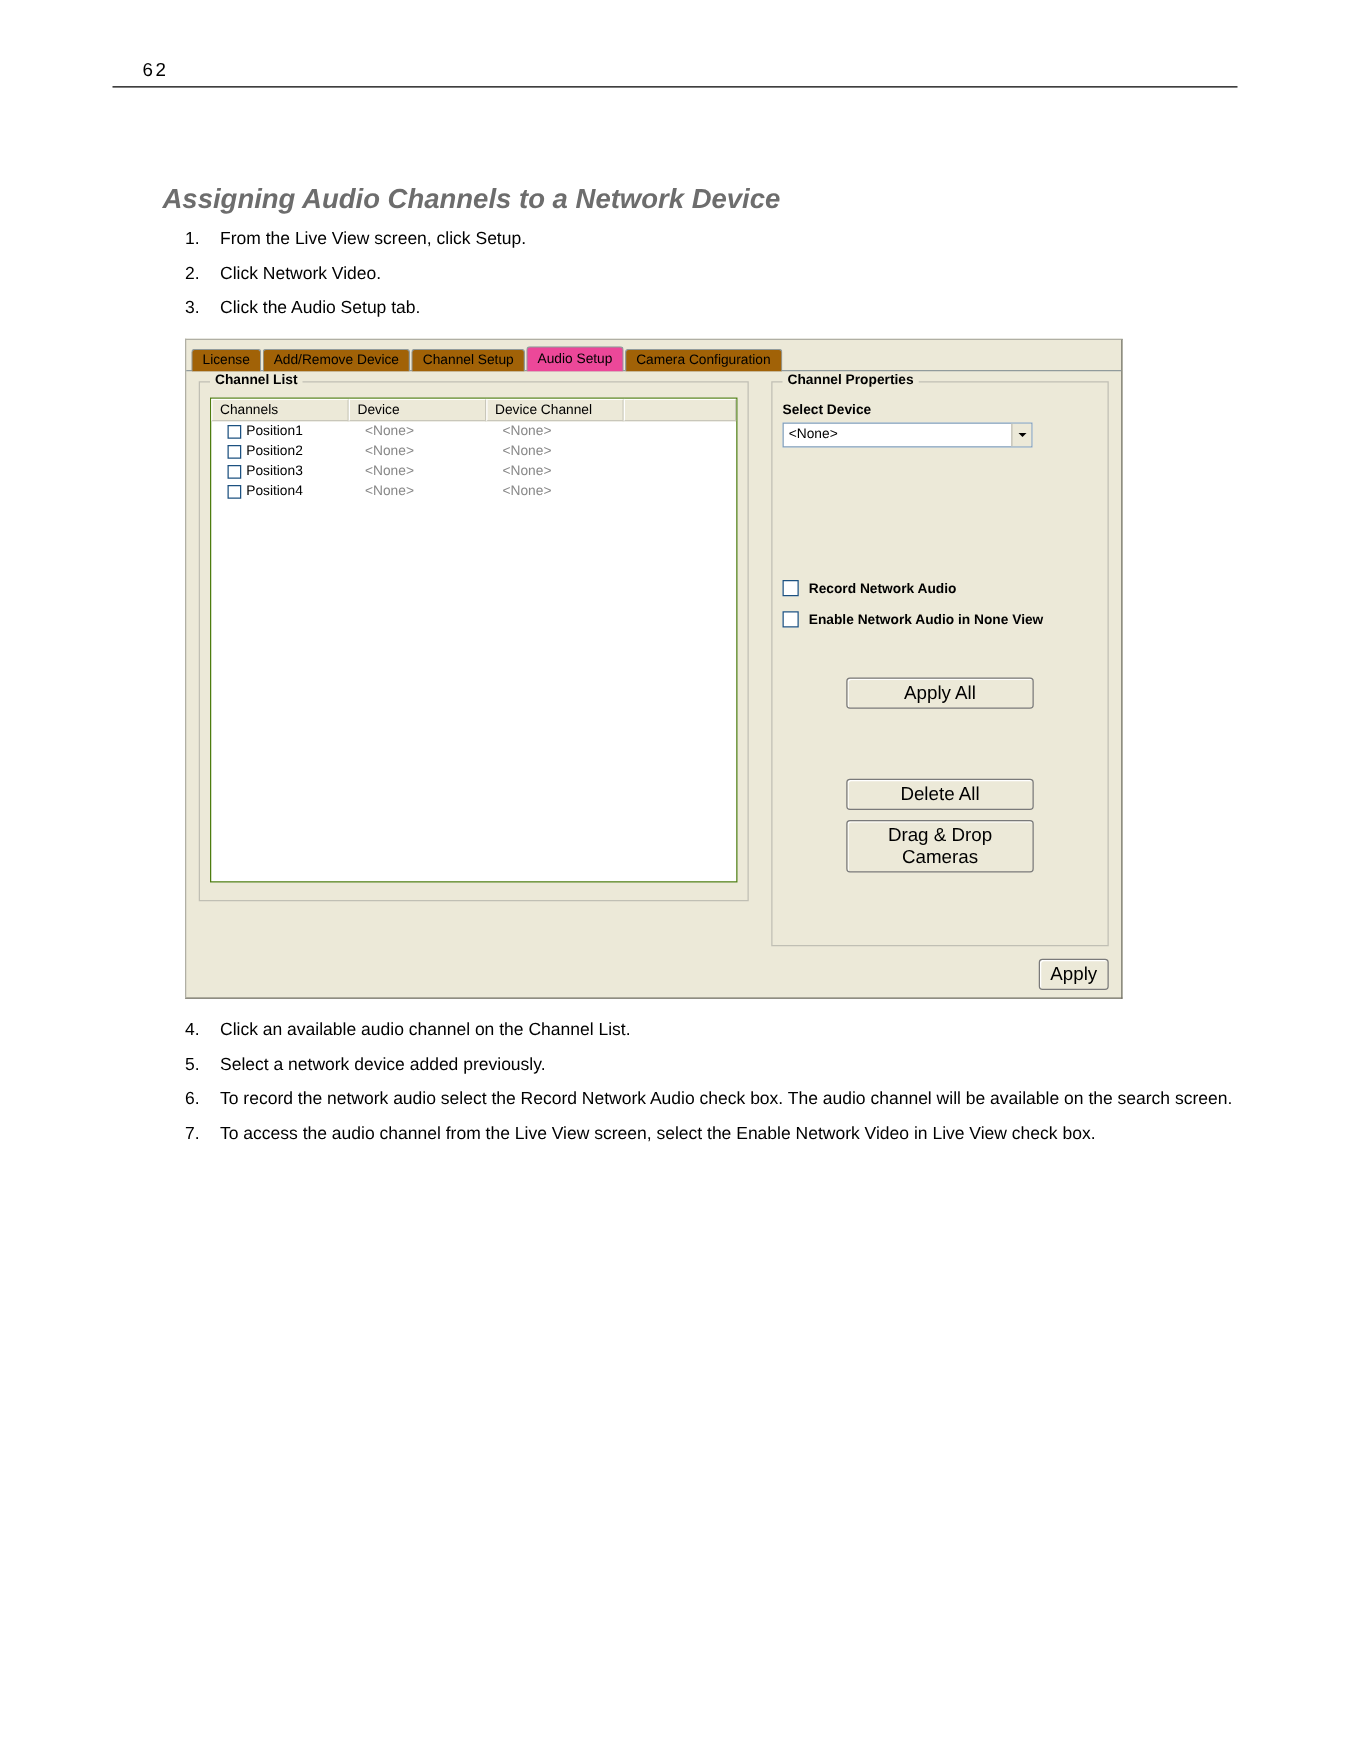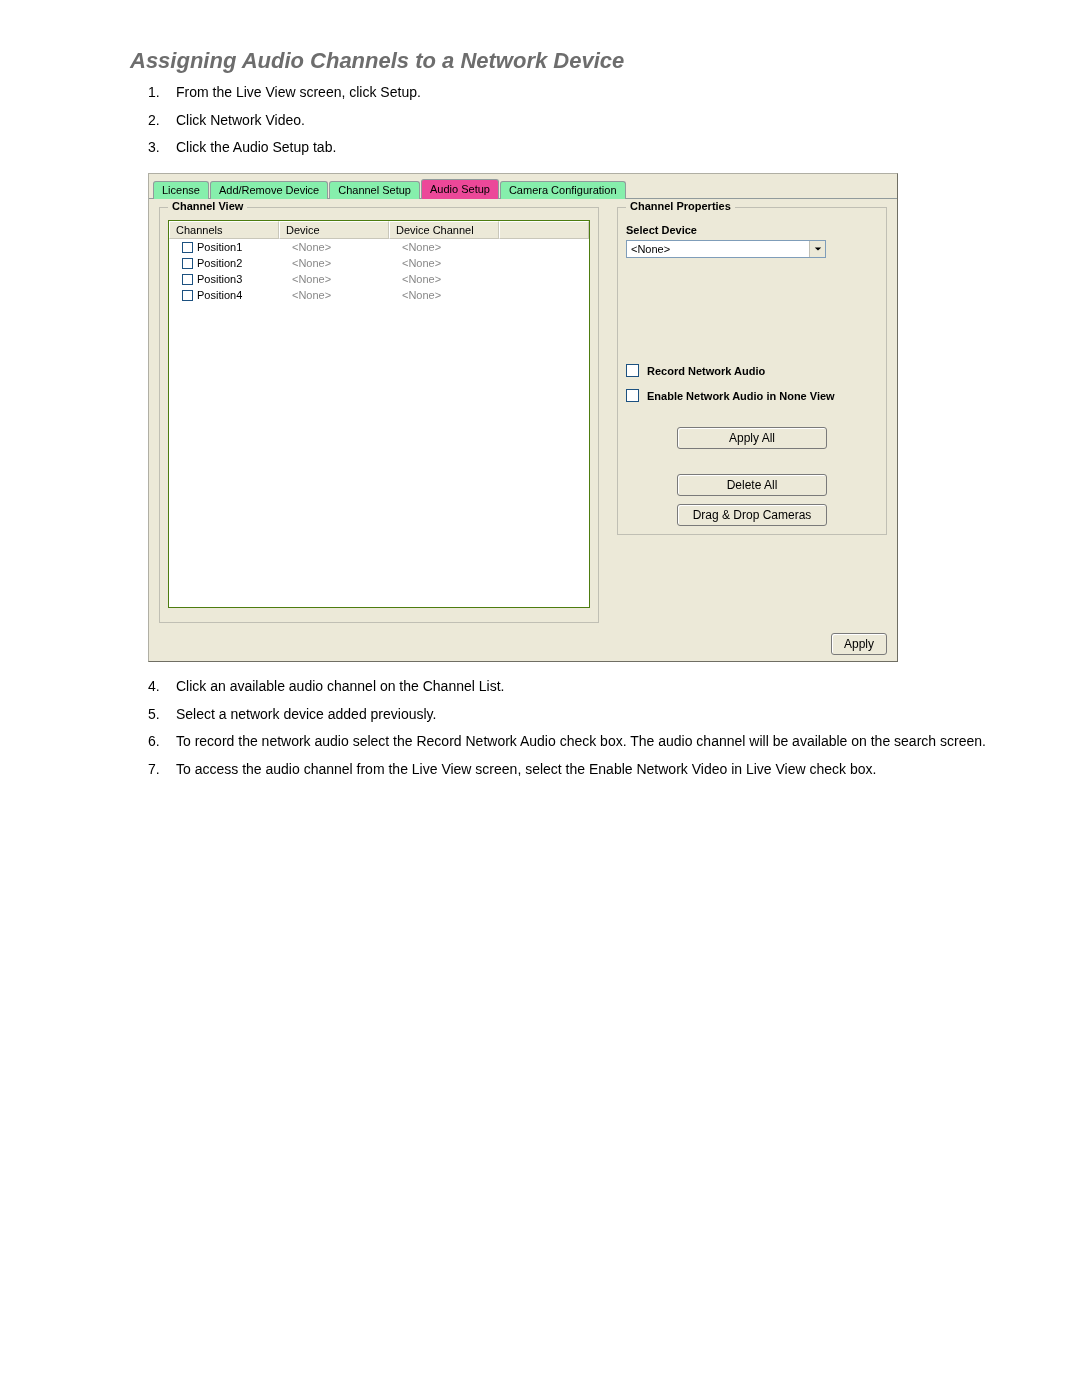--- a/index.html
+++ b/index.html
@@ -67,21 +67,21 @@
   }
   .tabs {
     display: flex;
     align-items: flex-end;
     padding: 4px 4px 0 4px;
     gap: 0;
   }
   .tab {
     border: 1px solid #919b9c;
     border-bottom: none;
-    background: #86efac;
+    background: #a16207;
     padding: 2px 8px 3px 8px;
     border-radius: 3px 3px 0 0;
     margin-right: 1px;
     position: relative;
     top: 1px;
     font-size: 11px;
     cursor: pointer;
   }
   .tab.active {
     background: #ec4899;
@@ -109,21 +109,21 @@
     padding: 0 4px;
     font-weight: bold;
     font-size: 11px;
   }
   .channel-list {
     width: 440px;
     height: 416px;
   }
   .channel-props {
     flex: 1;
-    height: 328px;
+    height: 452px;
     display: flex;
     flex-direction: column;
   }
 
   .list-sunken {
     border: 1px solid #4d7c0f;
     background: #ffffff;
     height: 388px;
     overflow: hidden;
   }
@@ -220,41 +220,44 @@
 
   .btn {
     display: block;
     background: #ece9d8;
     border: 1px solid #7a7a7a;
     border-radius: 3px;
     box-shadow: inset 1px 1px 0 #ffffff;
     text-align: center;
     padding: 3px 0;
     font-family: Tahoma, Arial, sans-serif;
-    font-size: 12px;
+    font-size: 15px;
     cursor: pointer;
     margin: 0 auto;
     width: 150px;
   }
   .btn-row { margin-top: 8px; }
 
   .footer-apply {
     display: flex;
     justify-content: flex-end;
     padding: 2px 10px 0 10px;
   }
   .footer-apply .btn { width: 56px; margin: 0; }
   .row-narrow .cell-dev,
   .row-narrow .cell-dc { color: #888888; }
 </style>
 </head>
 <body>
 
 <div class="page">
 
+  <div class="header-line">
+    <span class="page-num">62</span>
+  </div>
 
   <h2 class="section-title">Assigning Audio Channels to a Network Device</h2>
 
   <ol class="steps">
     <li>
         <span class="num">1.</span>
         <span>From the Live View screen, click Setup.</span>
       </li>
     <li>
         <span class="num">2.</span>
@@ -272,21 +275,21 @@
       <div class="tab">License</div>
       <div class="tab">Add/Remove Device</div>
       <div class="tab">Channel Setup</div>
       <div class="tab active">Audio Setup</div>
       <div class="tab">Camera Configuration</div>
     </div>
 
     <div class="panel-body">
 
       <div class="groupbox channel-list">
-        <div class="legend">Channel View</div>
+        <div class="legend">Channel List</div>
 
         <div class="list-sunken">
           <div class="list-header">
             <div class="col col-ch">Channels</div>
             <div class="col col-dev">Device</div>
             <div class="col col-dc">Device Channel</div>
             <div class="col col-sp"></div>
           </div>
           <div class="list-rows">
             <div class="row row-narrow">

